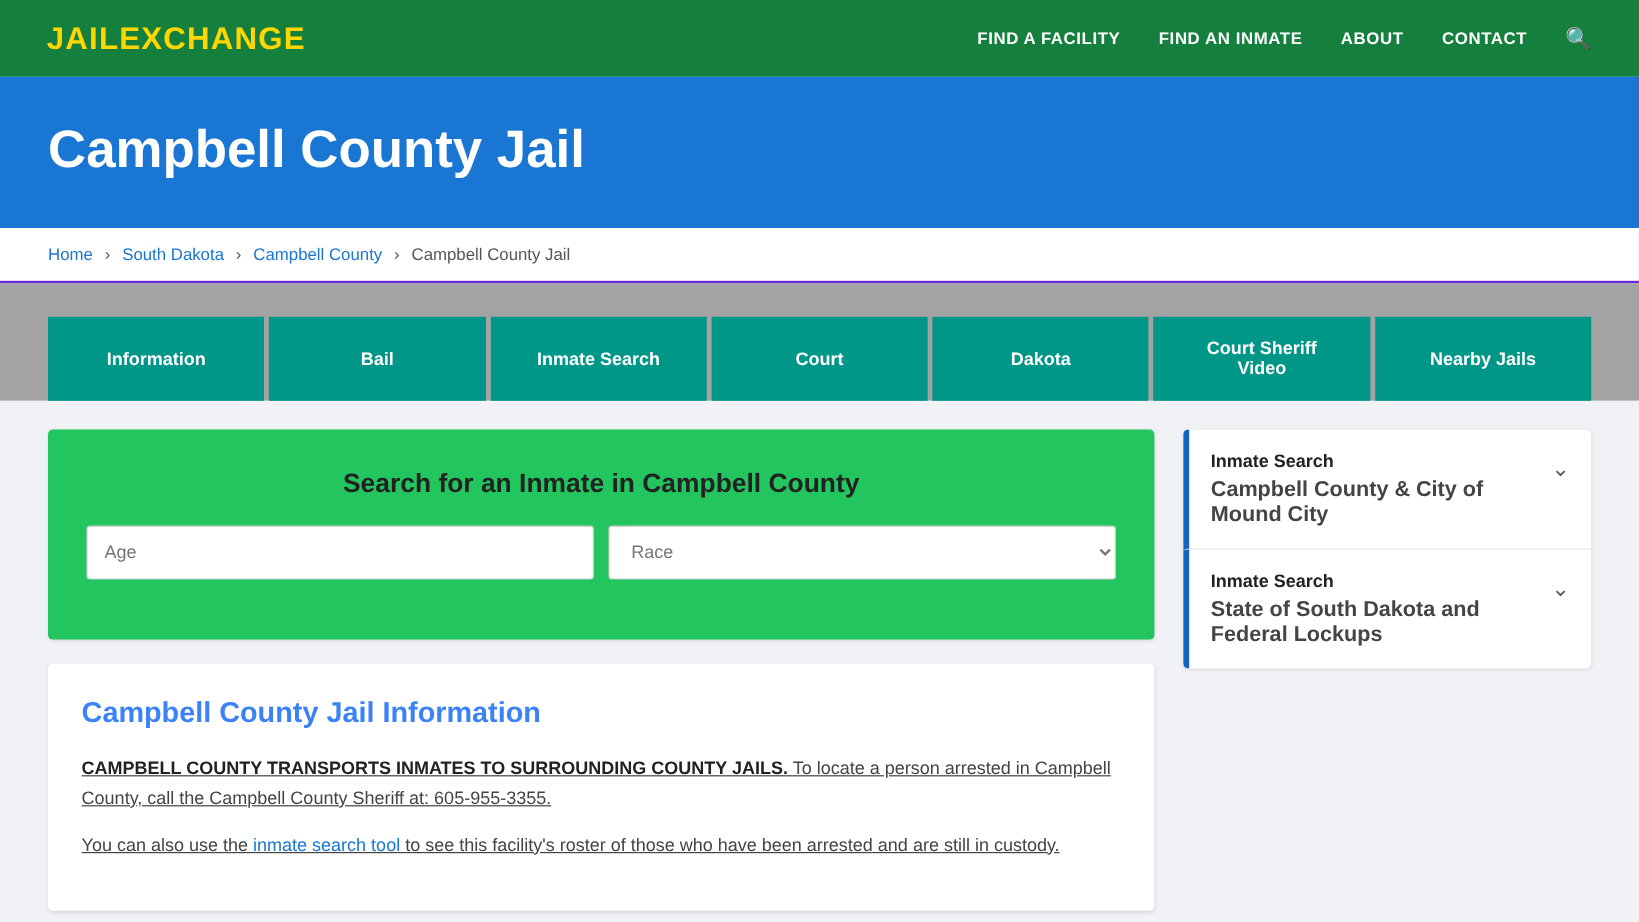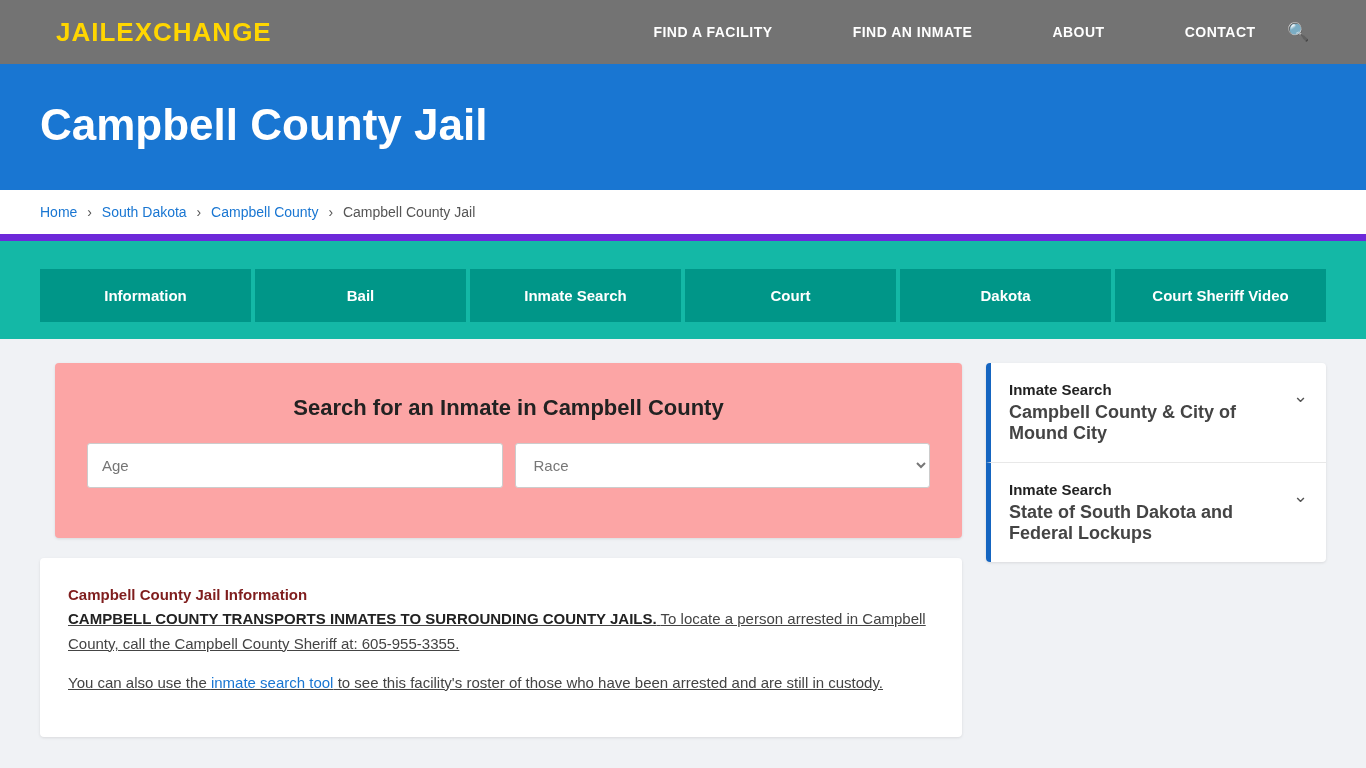--- a/index.html
+++ b/index.html
@@ -1,21 +1,21 @@
 <!DOCTYPE html>
 <html><head>
   <meta charset="utf-8">
   <style>
     * { box-sizing: border-box; margin: 0; padding: 0; }
     body { font-family: Arial, sans-serif; background: #f0f2f5; color: #333; }
 
     
     .header {
-      background: #737373;
-      padding: 0 56px;
+      background: #15803d;
+      padding: 0 39px;
       display: flex;
       align-items: center;
       justify-content: space-between;
       height: 64px;
     }
     .logo {
       font-size: 26px;
       font-weight: 900;
       color: #fff;
       letter-spacing: 1px;
@@ -28,21 +28,20 @@
       align-items: center;
       gap: 32px;
     }
     .nav a {
       color: #fff;
       text-decoration: none;
       font-size: 14px;
       font-weight: 700;
       letter-spacing: 0.5px;
       text-transform: uppercase;
-      margin-left: 48px;
     }
     .search-icon-nav {
       color: #fff;
       font-size: 18px;
       cursor: pointer;
     }
 
     
     .hero {
       background: #1976d2;
@@ -52,38 +51,38 @@
       color: #fff;
       font-size: 44px;
       font-weight: 800;
     }
 
     
     .breadcrumb {
       background: #fff;
       padding: 14px 40px;
       font-size: 14px;
-      border-bottom: 7px solid #6d28d9;
+      border-bottom: 2px solid #6d28d9;
     }
     .breadcrumb a {
       color: #1976d2;
       text-decoration: none;
     }
     .breadcrumb span.sep {
       margin: 0 6px;
       color: #555;
     }
     .breadcrumb span.current {
       color: #555;
     }
 
     
     .tabs-wrapper {
-      background: #14b8a6;
-      padding: 28px 40px 17px 40px;
+      background: #a3a3a3;
+      padding: 28px 40px 0 40px;
     }
     .tabs {
       display: flex;
       gap: 4px;
       flex-wrap: nowrap;
     }
     .tab {
       background: #009688;
       color: #fff;
       font-size: 15px;
@@ -109,25 +108,24 @@
     
     .left-col {
       flex: 1;
       display: flex;
       flex-direction: column;
       gap: 20px;
     }
 
     
     .search-box {
-      background: #fca5a5;
+      background: #22c55e;
       border-radius: 4px;
       padding: 32px 32px 32px 32px;
       box-shadow: 0 1px 3px rgba(0,0,0,0.1);
-      margin-left: 15px;
     }
     .search-box h2 {
       font-size: 22px;
       font-weight: 700;
       margin-bottom: 22px;
       text-align: center;
       color: #222;
     }
     .search-fields {
       display: flex;
@@ -159,24 +157,24 @@
     }
 
     
     .info-box {
       background: #fff;
       border-radius: 4px;
       padding: 28px 28px;
       box-shadow: 0 1px 3px rgba(0,0,0,0.1);
     }
     .info-box h3 {
-      font-size: 15px;
-      font-weight: 700;
-      margin-bottom: 4px;
-      color: #7f1d1d;
+      font-size: 24px;
+      font-weight: 700;
+      margin-bottom: 20px;
+      color: #3b82f6;
     }
     .info-box p {
       font-size: 15px;
       color: #444;
       line-height: 1.65;
       margin-bottom: 14px;
       text-decoration: underline;
     }
     .info-box p strong {
       font-weight: 800;
@@ -256,20 +254,21 @@
 </div>
 
 <div class="tabs-wrapper">
   <div class="tabs">
     <button class="tab">Information</button>
     <button class="tab">Bail</button>
     <button class="tab">Inmate Search</button>
     <button class="tab">Court</button>
     <button class="tab">Dakota</button>
     <button class="tab">Court Sheriff Video</button>
+    <button class="tab">Nearby Jails</button>
   </div>
 </div>
 
 <div class="main-content">
 
   <div class="left-col">
 
     <div class="search-box">
       <h2>Search for an Inmate in Campbell County</h2>
       <div class="search-fields">

